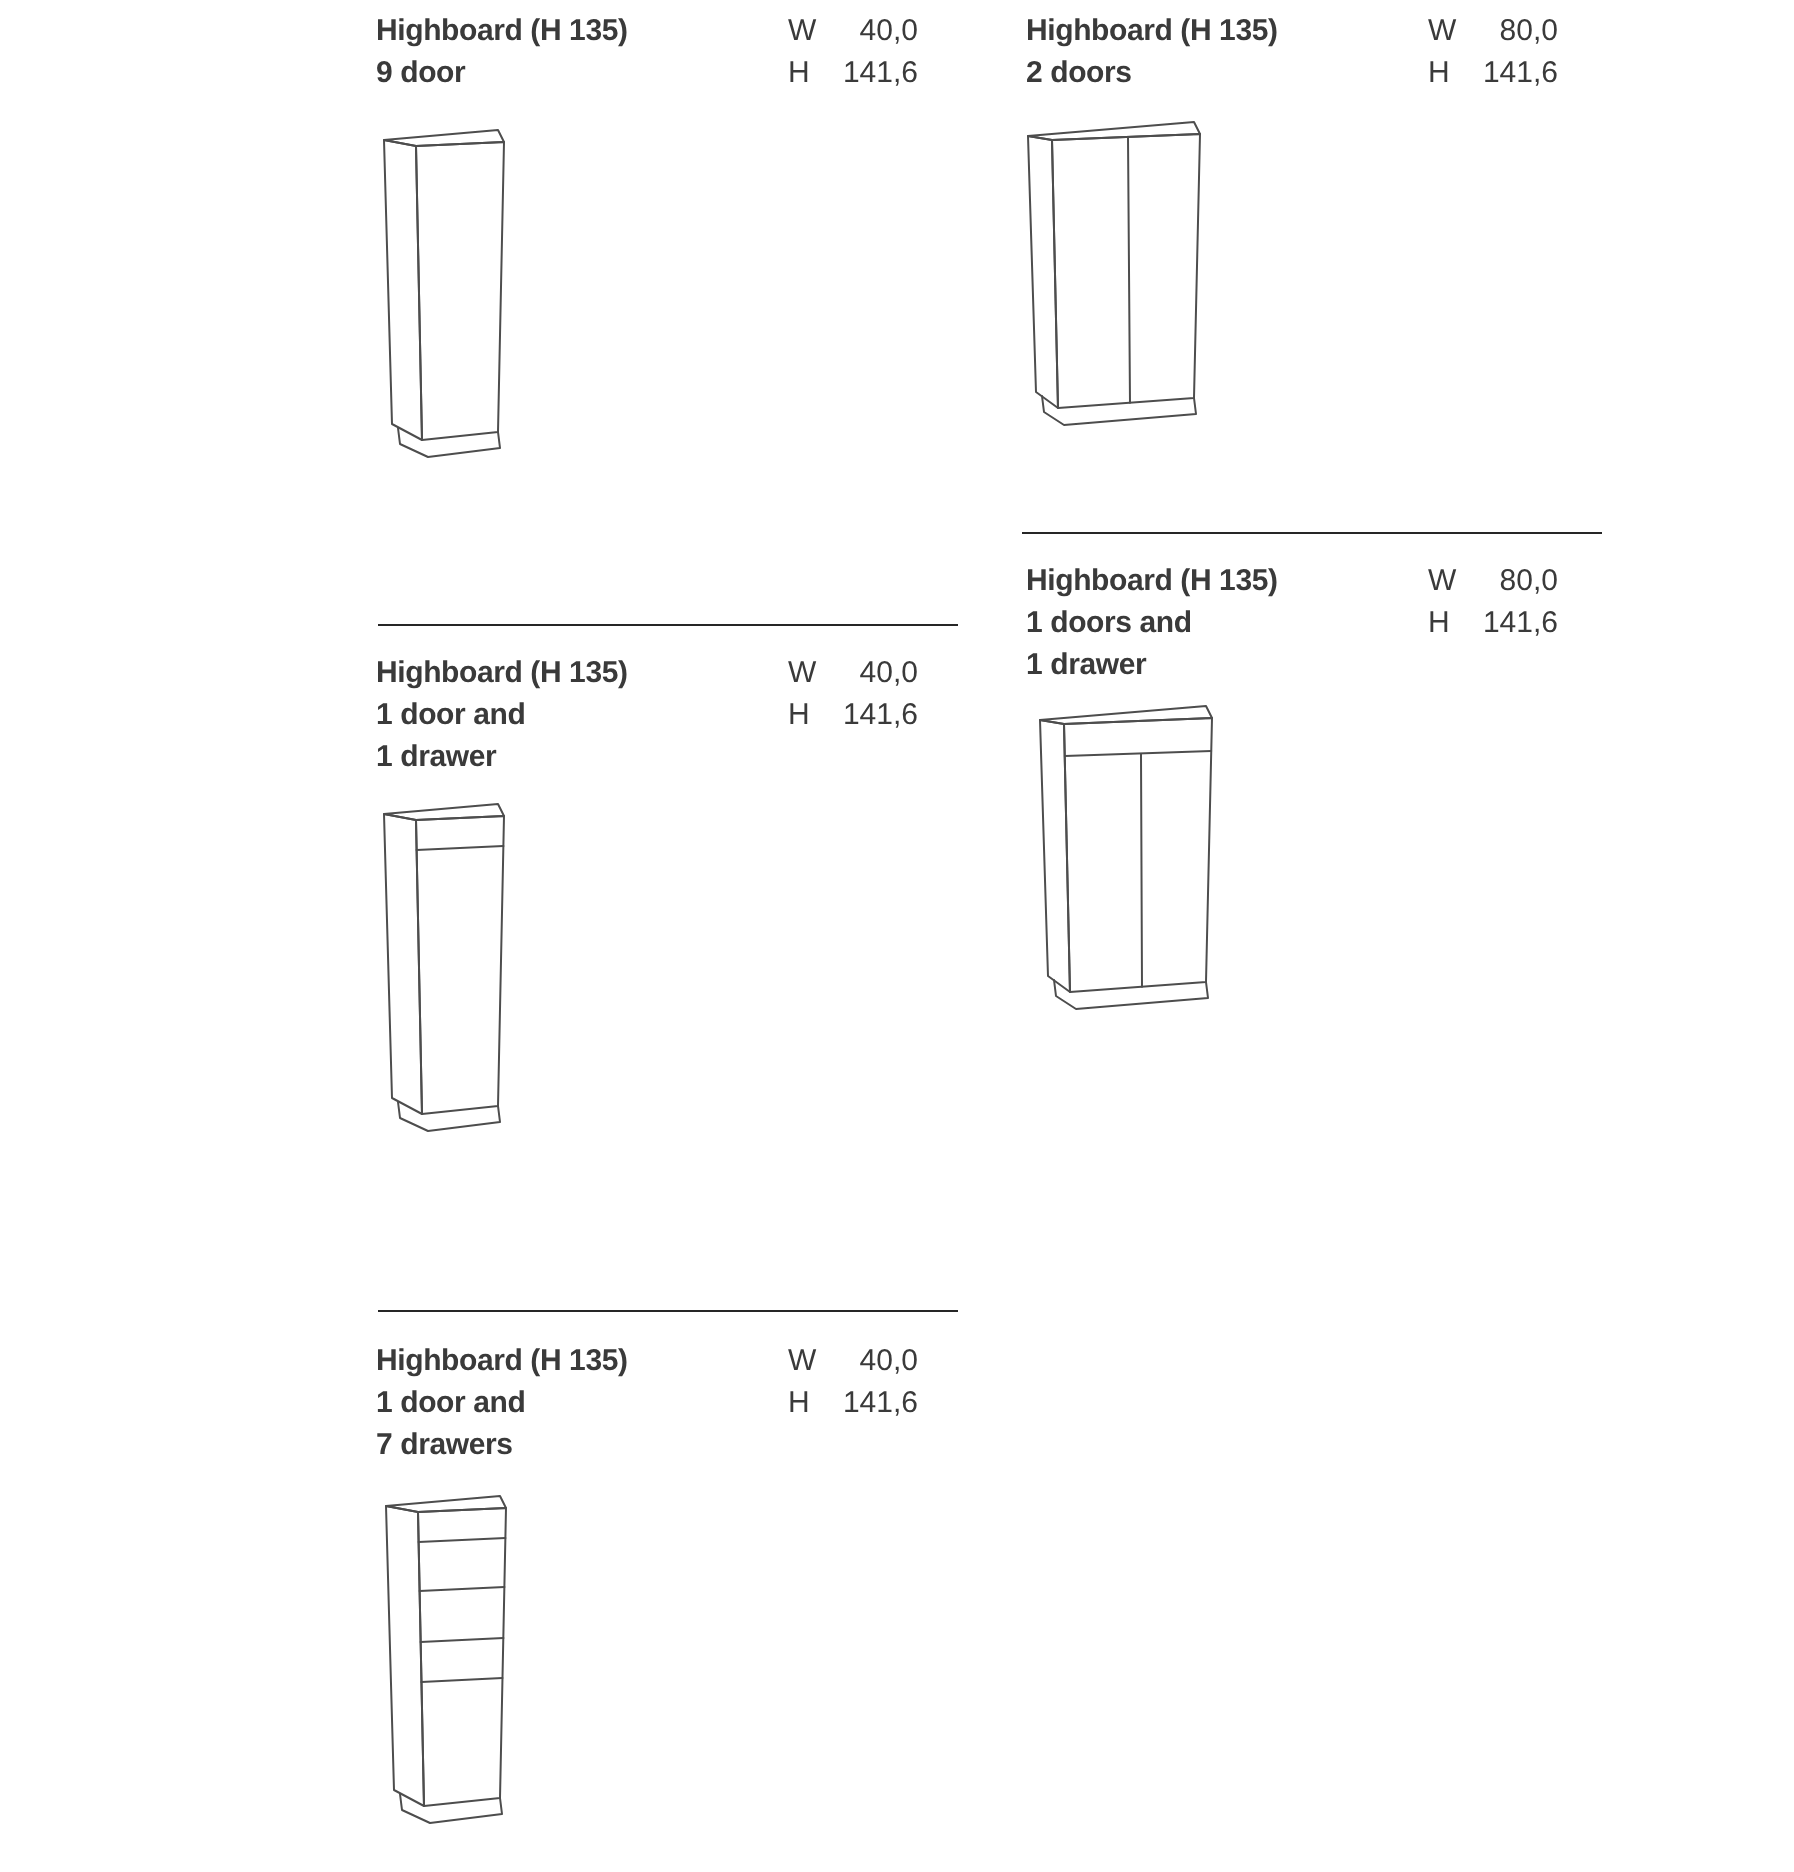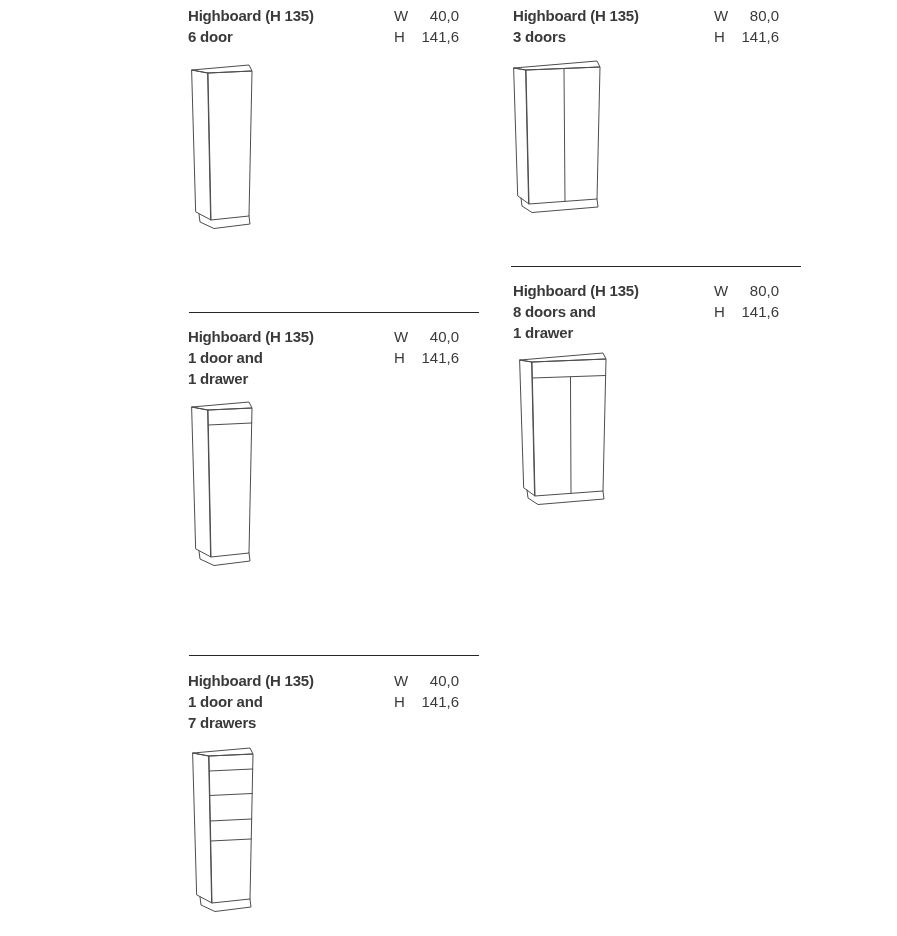--- a/index.html
+++ b/index.html
@@ -47,21 +47,21 @@
   }
 </style>
 </head>
 <body>
 
 <div class="page">
 
   <section>
     <div class="title-block" style="left:157px; top:5px;">
       <div>Highboard (H 135)</div>
-      <div>6 door</div>
+      <div>9 door</div>
     </div>
     <div class="dims-block" style="left:363px; top:5px;">
       <div class="dim-row">
         <span>W</span>
         <span>40,0</span>
       </div>
       <div class="dim-row">
         <span>H</span>
         <span>141,6</span>
       </div>
@@ -70,21 +70,21 @@
       <path d="M5,13 L62,8 L65,14 L21,16 Z"></path>
       <path d="M5,13 L21,16 L24,163 L9,155 Z"></path>
       <path d="M21,16 L65,14 L62,159 L24,163 Z"></path>
       <path d="M12,157 L13,165 L27,171.5 L63,167 L62,159"></path>
     </svg>
   </section>
 
   <section>
     <div class="title-block" style="left:482px; top:5px;">
       <div>Highboard (H 135)</div>
-      <div>3 doors</div>
+      <div>2 doors</div>
     </div>
     <div class="dims-block" style="left:683px; top:5px;">
       <div class="dim-row">
         <span>W</span>
         <span>80,0</span>
       </div>
       <div class="dim-row">
         <span>H</span>
         <span>141,6</span>
       </div>
@@ -95,21 +95,21 @@
       <path d="M17,14 L91,11 L88,143 L20,148 Z"></path>
       <path d="M55,12.5 L56,145.4"></path>
       <path d="M12,142 L13,150 L23,156.5 L89,151 L88,143"></path>
     </svg>
   </section>
 
   <div class="separator" style="left:480px; top:266px;"></div>
   <section>
     <div class="title-block" style="left:482px; top:280px;">
       <div>Highboard (H 135)</div>
-      <div>8 doors and</div>
+      <div>1 doors and</div>
       <div>1 drawer</div>
     </div>
     <div class="dims-block" style="left:683px; top:280px;">
       <div class="dim-row">
         <span>W</span>
         <span>80,0</span>
       </div>
       <div class="dim-row">
         <span>H</span>
         <span>141,6</span>

